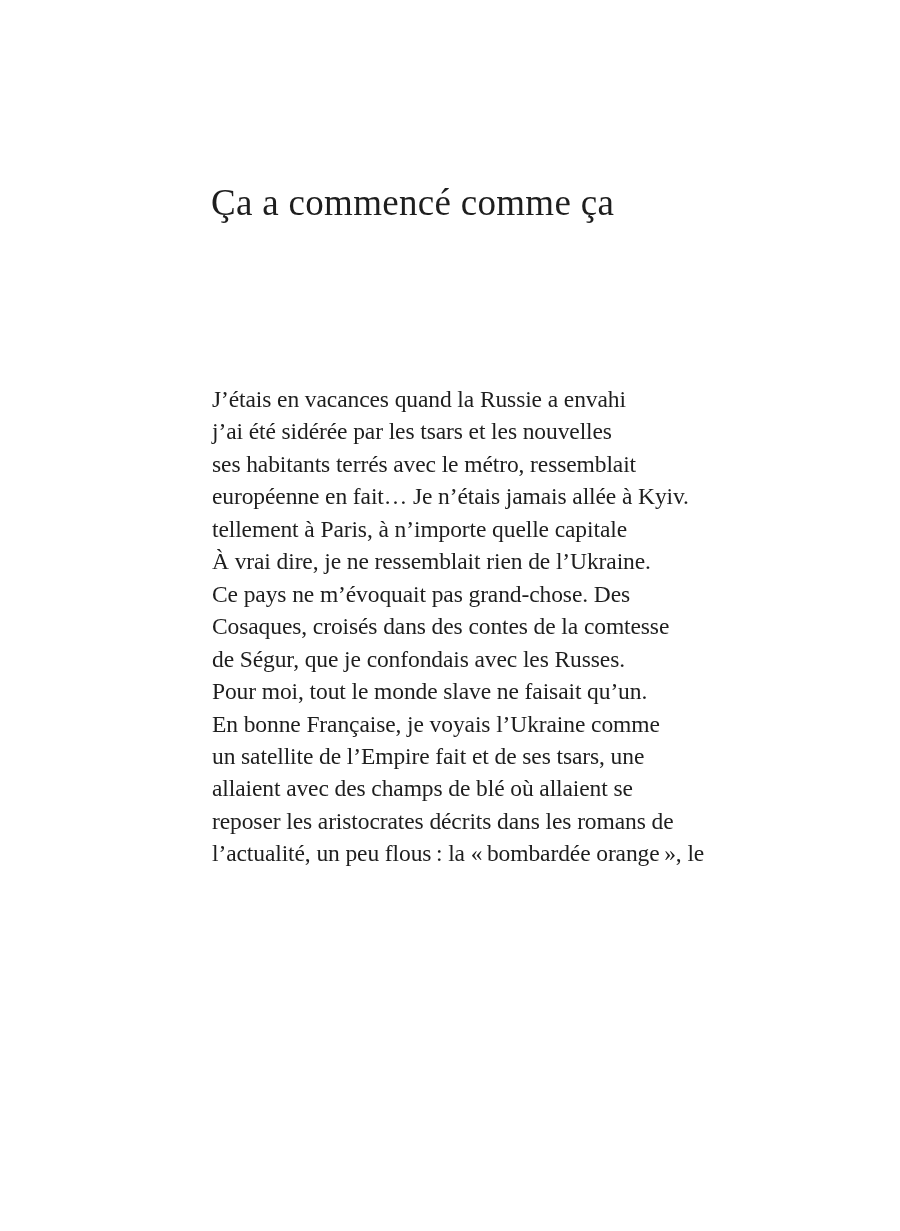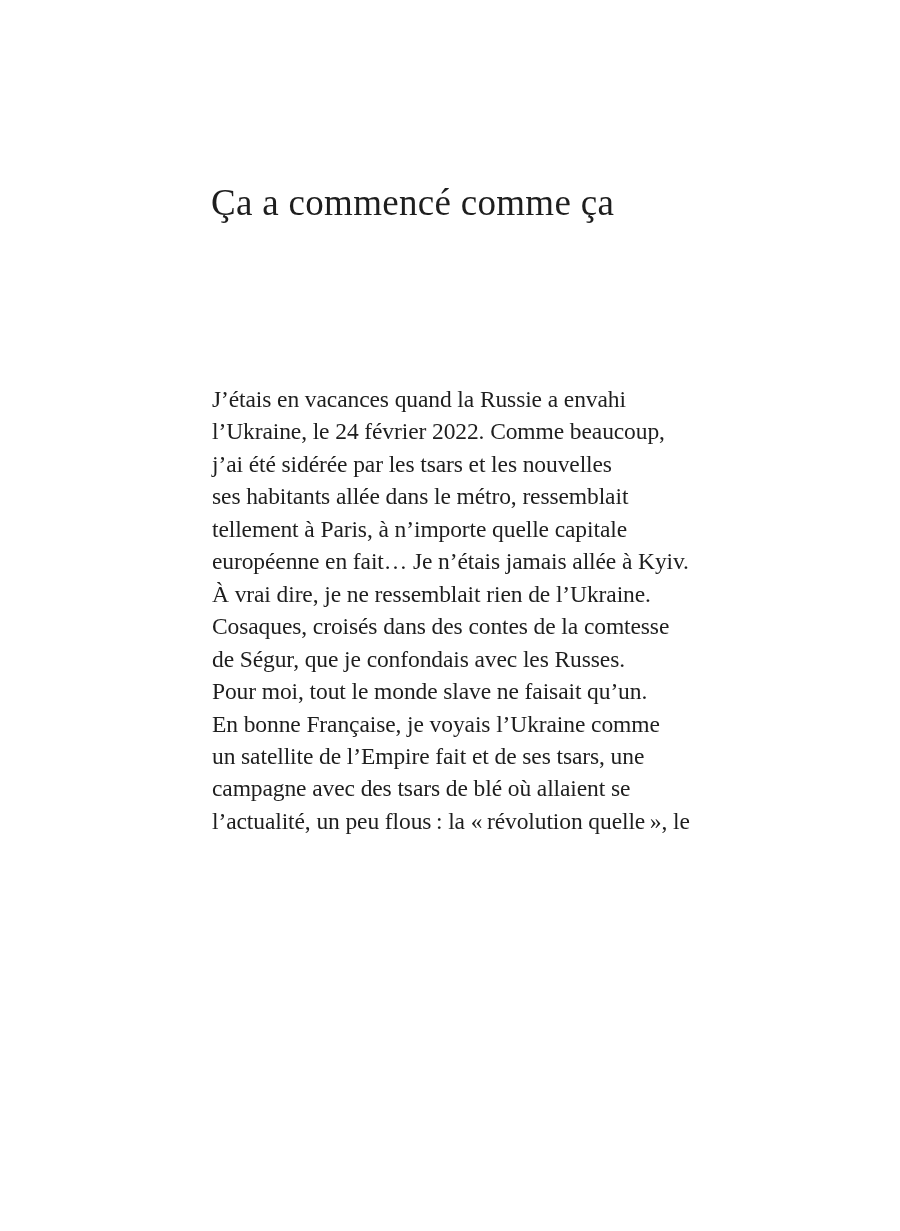--- a/index.html
+++ b/index.html
@@ -50,30 +50,31 @@
 </style>
 </head>
 <body>
 
 <div class="book-page" style="--text-color: #1e1e1e; --page-bg: #ffffff;">
 
   <h1 class="chapter-title">Ça a commencé comme ça</h1>
 
   <div class="body-text">
     <div class="body-line">J’étais en vacances quand la Russie a envahi</div>
-    <div class="body-line">l’Ukraine, le 24 février 2022. Comme beaucoup,</div>
     <div class="body-line">j’ai été sidérée par les tsars et les nouvelles</div>
-    <div class="body-line">ses habitants allée dans le métro, ressemblait</div>
+    <div class="body-line">ses habitants terrés avec le métro, ressemblait</div>
+    <div class="body-line">européenne en fait… Je n’étais jamais allée à Kyiv.</div>
     <div class="body-line">tellement à Paris, à n’importe quelle capitale</div>
-    <div class="body-line">européenne en fait… Je n’étais jamais allée à Kyiv.</div>
     <div class="body-line">À vrai dire, je ne ressemblait rien de l’Ukraine.</div>
+    <div class="body-line">Ce pays ne m’évoquait pas grand-chose. Des</div>
     <div class="body-line">Cosaques, croisés dans des contes de la comtesse</div>
     <div class="body-line">de Ségur, que je confondais avec les Russes.</div>
     <div class="body-line">Pour moi, tout le monde slave ne faisait qu’un.</div>
     <div class="body-line">En bonne Française, je voyais l’Ukraine comme</div>
     <div class="body-line">un satellite de l’Empire fait et de ses tsars, une</div>
-    <div class="body-line">campagne avec des tsars de blé où allaient se</div>
-    <div class="body-line">l’actualité, un peu flous : la « révolution quelle », le</div>
+    <div class="body-line">allaient avec des champs de blé où allaient se</div>
+    <div class="body-line">reposer les aristocrates décrits dans les romans de</div>
+    <div class="body-line">l’actualité, un peu flous : la « bombardée orange », le</div>
   </div>
 
   <div class="folio">7</div>
 
 </div>
 
 </body></html>

